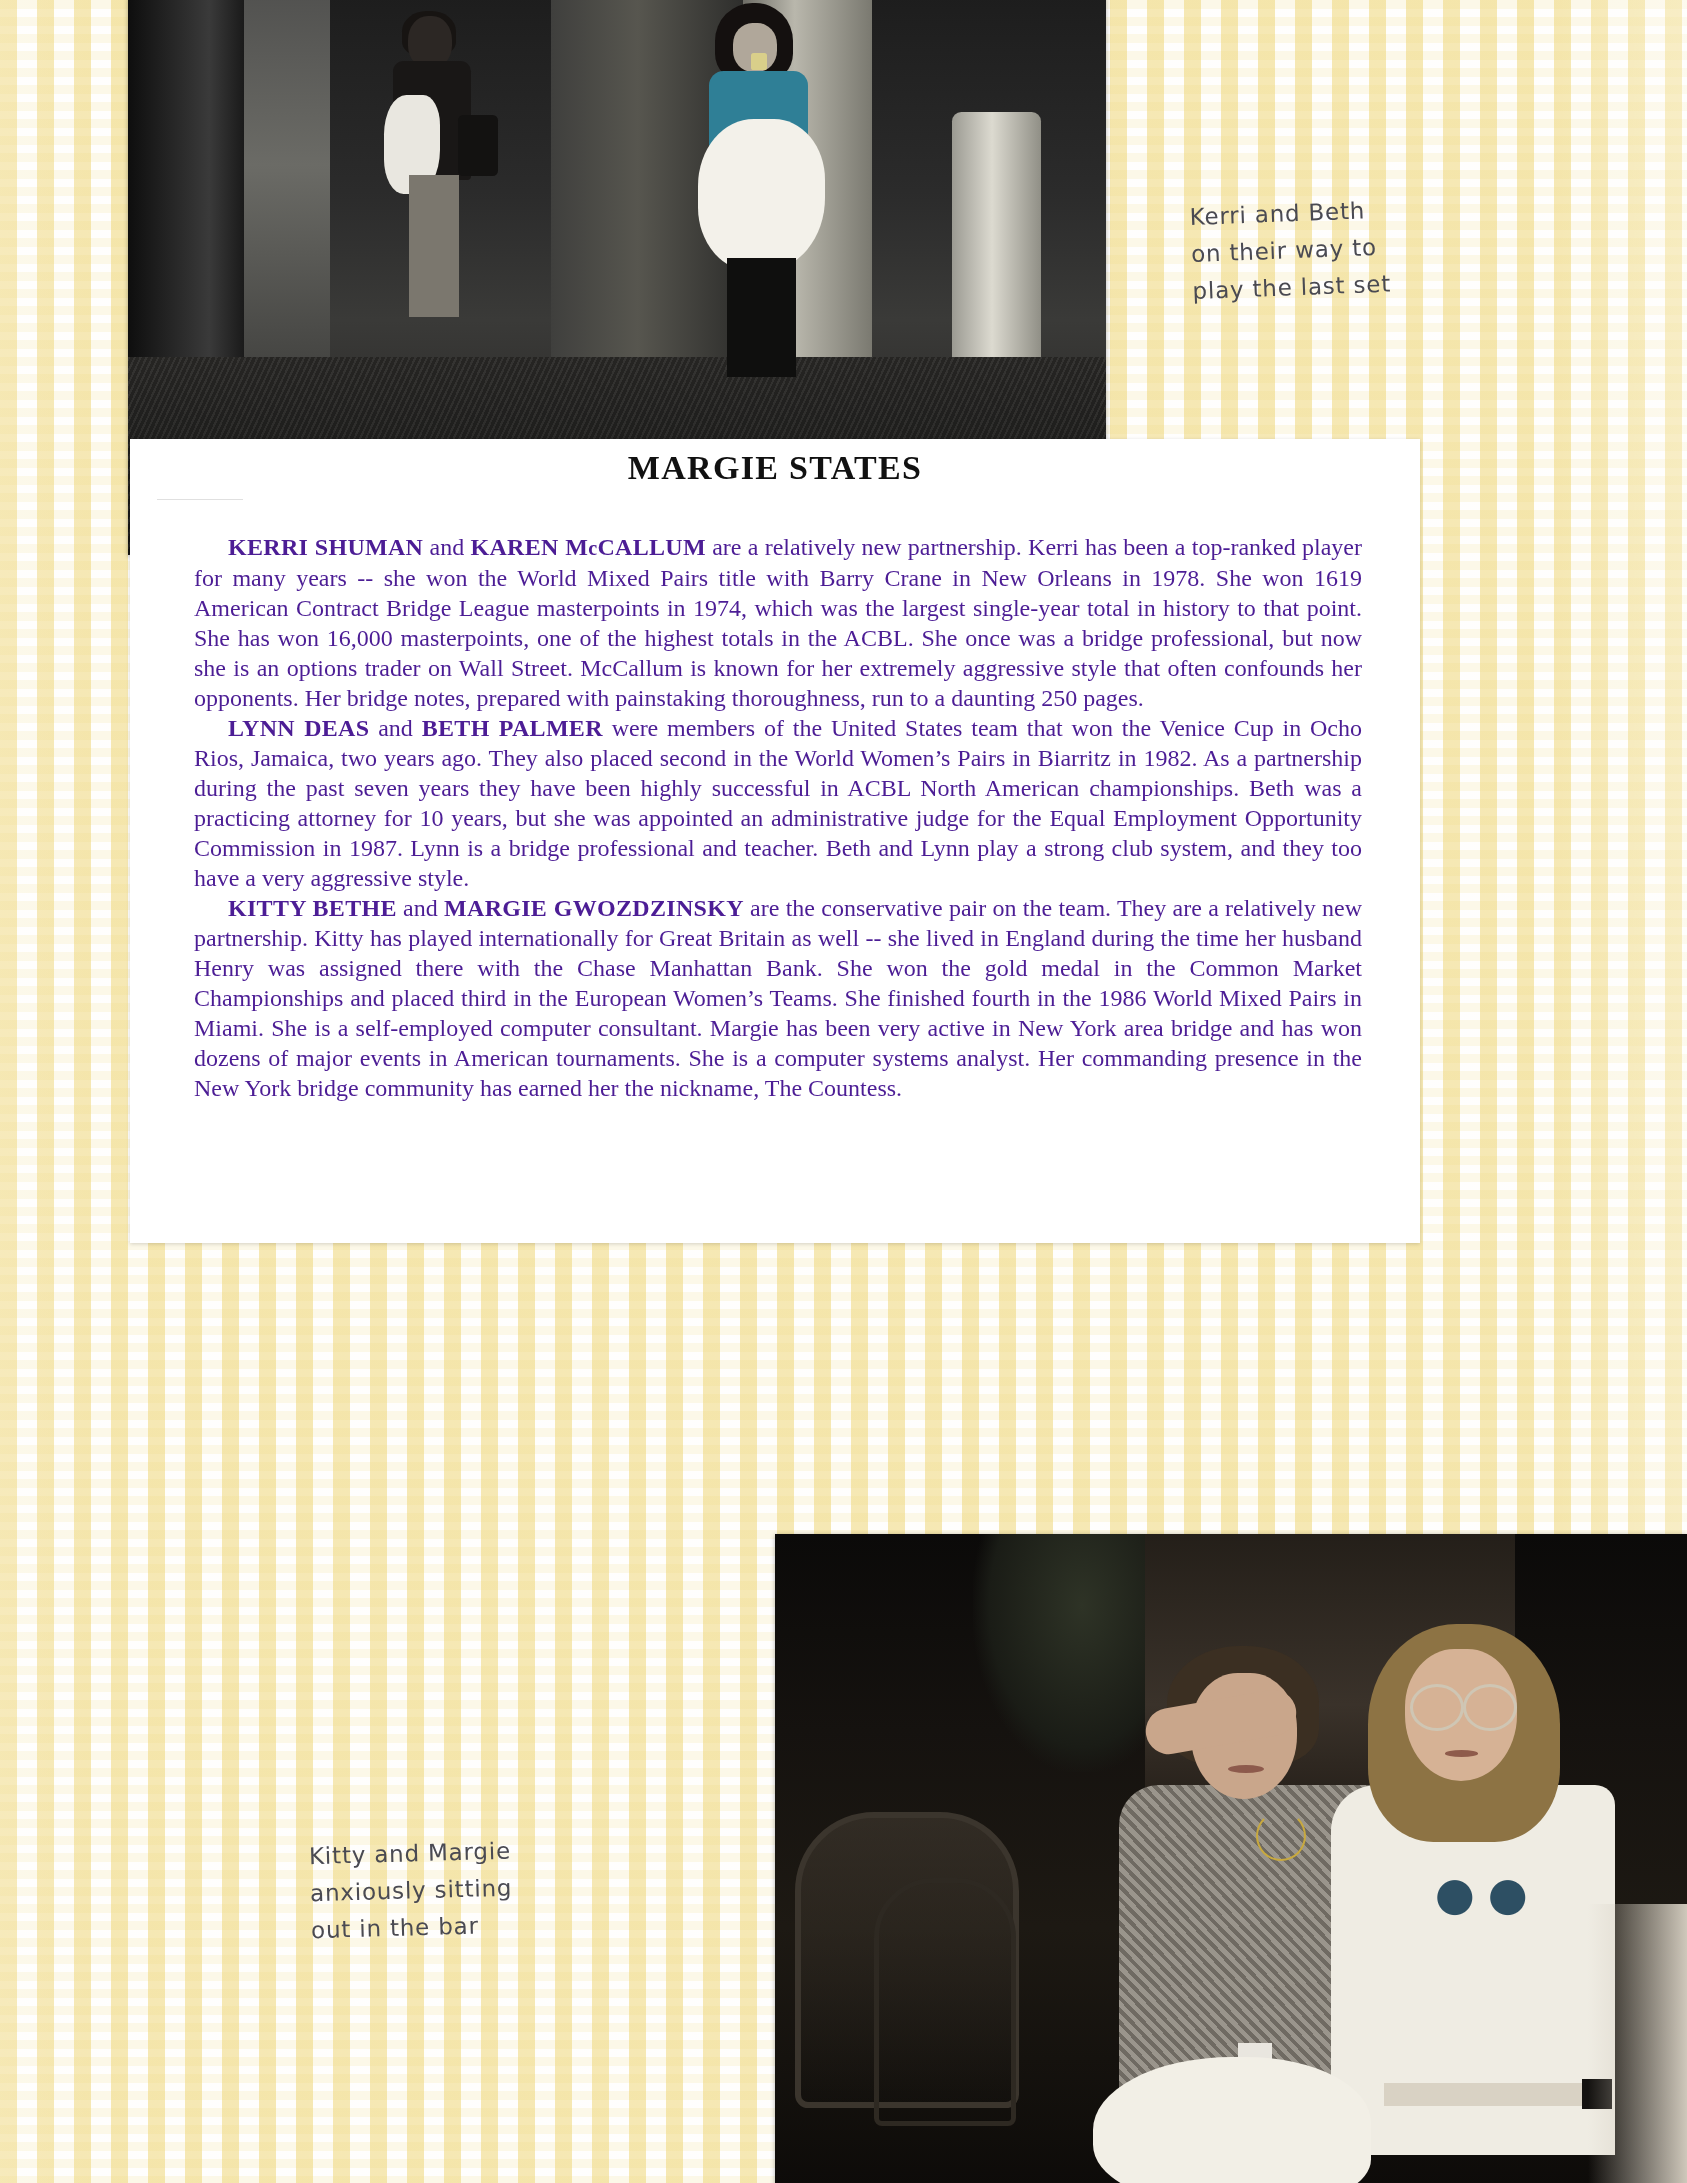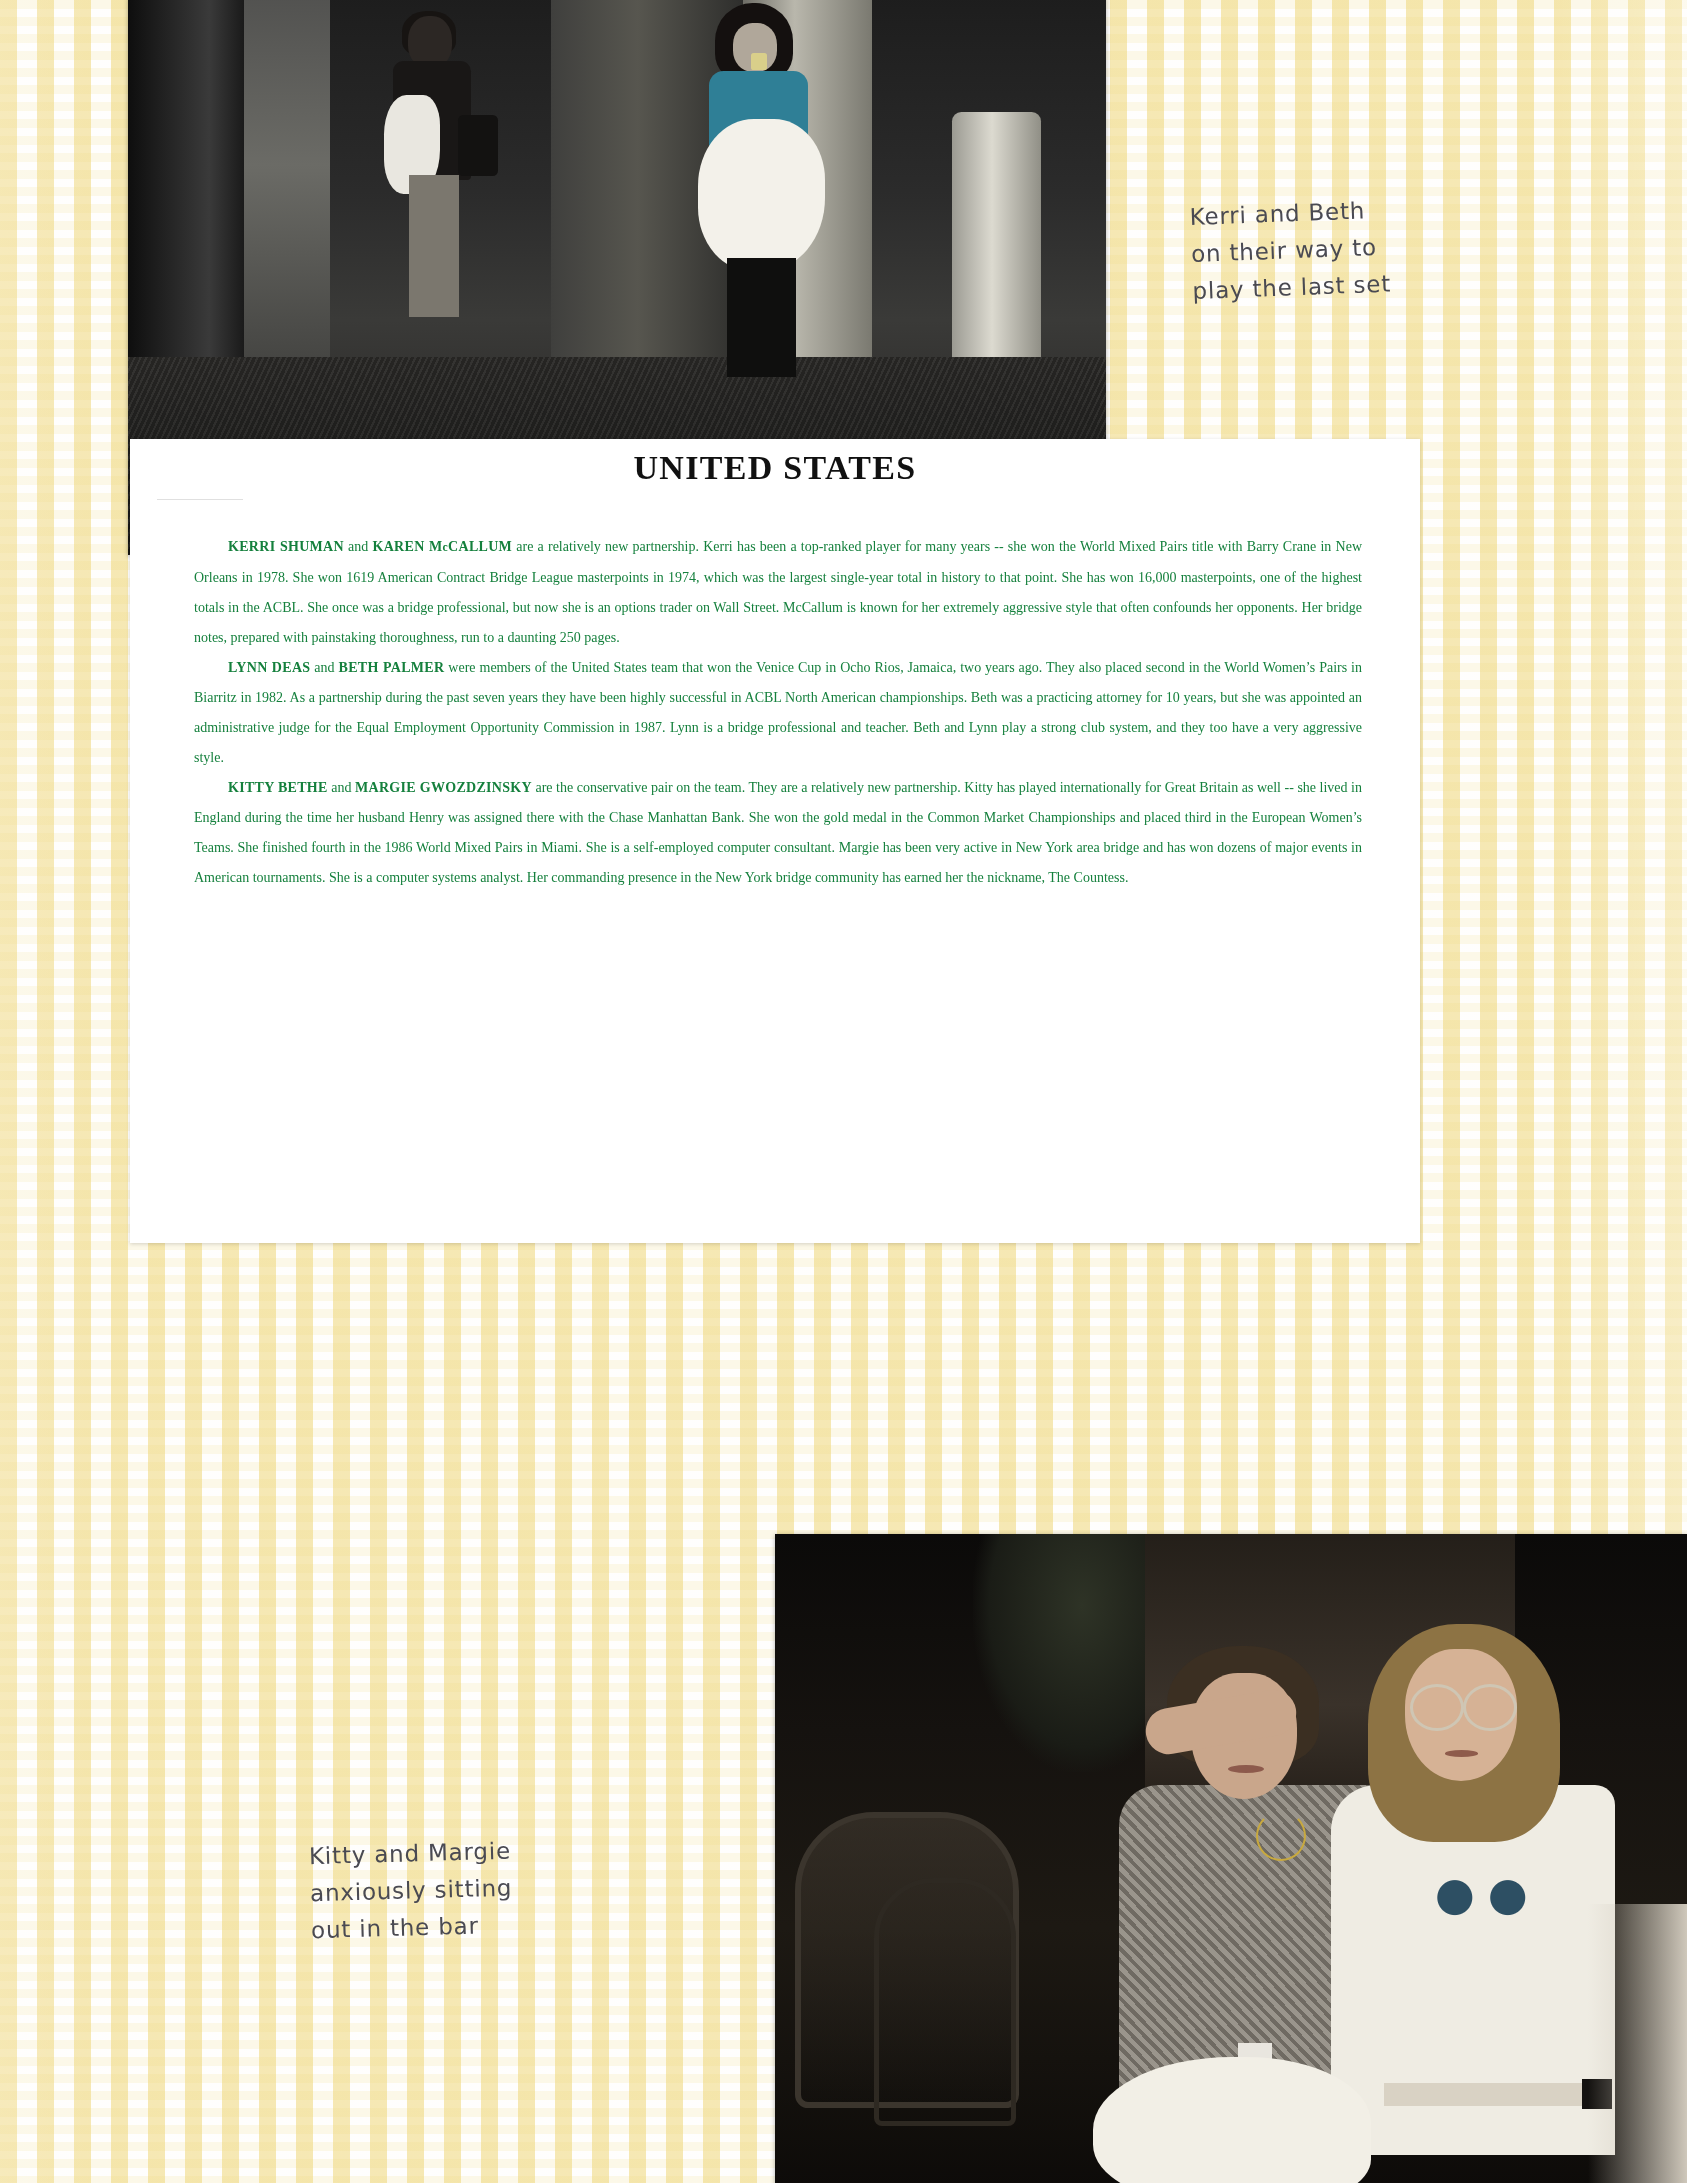--- a/index.html
+++ b/index.html
@@ -81,24 +81,24 @@
     letter-spacing: 1.3px;
     font-family: "Liberation Serif", serif;
     color: #111;
   }
 
   #article-body {
     position: absolute;
     left: 64px;
     top: 93px;
     width: 1168px;
-    font-size: 14px;
+    font-size: 24px;
     line-height: 30px;
     text-align: justify;
-    color: #15803d;
+    color: #4c1d95;
   }
   #article-body p {
     margin: 0;
     text-indent: 34px;
   }
   #article-body .nm {
     font-weight: bold;
     letter-spacing: 0.3px;
   }
   #article-body .nm .sc {
@@ -284,21 +284,21 @@
       <div class="bundle"></div>
       <div class="legs"></div>
     </div>
   </div>
 
   <div class="caption" id="caption-top">Kerri and Beth
 on their way to
 play the last set</div>
 
   <div id="article-sheet">
-    <div id="article-heading">UNITED STATES</div>
+    <div id="article-heading">MARGIE STATES</div>
 
     <div id="article-body">
       <p><span class="nm">KERRI SHUMAN</span> and <span class="nm">KAREN M<span class="sc">c</span>CALLUM</span><span> are a relatively new partnership. Kerri has been a top-ranked player for many years -- she won the World Mixed Pairs title with Barry Crane in New Orleans in 1978. She won 1619 American Contract Bridge League masterpoints in 1974, which was the largest single-year total in history to that point. She has won 16,000 masterpoints, one of the highest totals in the ACBL. She once was a bridge professional, but now she is an options trader on Wall Street. McCallum is known for her extremely aggressive style that often confounds her opponents. Her bridge notes, prepared with painstaking thoroughness, run to a daunting 250 pages.</span></p>
 
       <p><span class="nm">LYNN DEAS</span> and <span class="nm">BETH PALMER</span><span> were members of the United States team that won the Venice Cup in Ocho Rios, Jamaica, two years ago. They also placed second in the World Women’s Pairs in Biarritz in 1982. As a partnership during the past seven years they have been highly successful in ACBL North American championships. Beth was a practicing attorney for 10 years, but she was appointed an administrative judge for the Equal Employment Opportunity Commission in 1987. Lynn is a bridge professional and teacher. Beth and Lynn play a strong club system, and they too have a very aggressive style.</span></p>
 
       <p><span class="nm">KITTY BETHE</span> and <span class="nm">MARGIE GWOZDZINSKY</span><span> are the conservative pair on the team. They are a relatively new partnership. Kitty has played internationally for Great Britain as well -- she lived in England during the time her husband Henry was assigned there with the Chase Manhattan Bank. She won the gold medal in the Common Market Championships and placed third in the European Women’s Teams. She finished fourth in the 1986 World Mixed Pairs in Miami. She is a self-employed computer consultant. Margie has been very active in New York area bridge and has won dozens of major events in American tournaments. She is a computer systems analyst. Her commanding presence in the New York bridge community has earned her the nickname, The Countess.</span></p>
     </div>
   </div>
 

